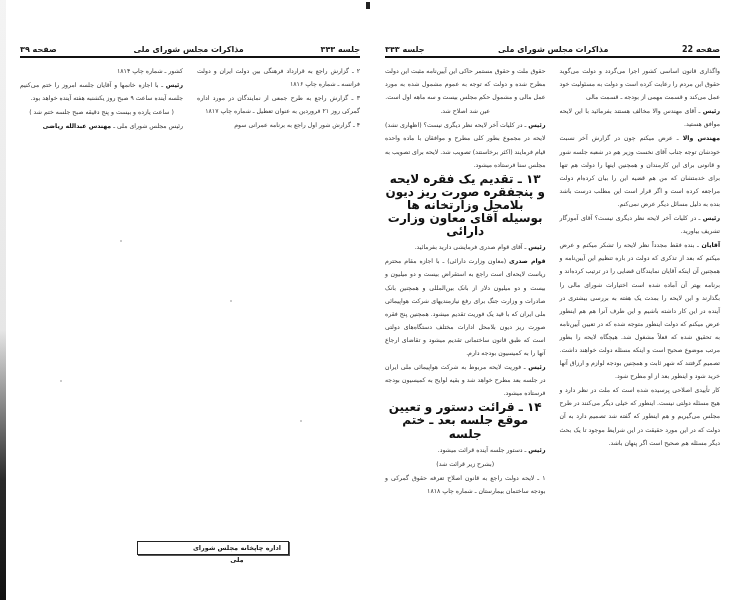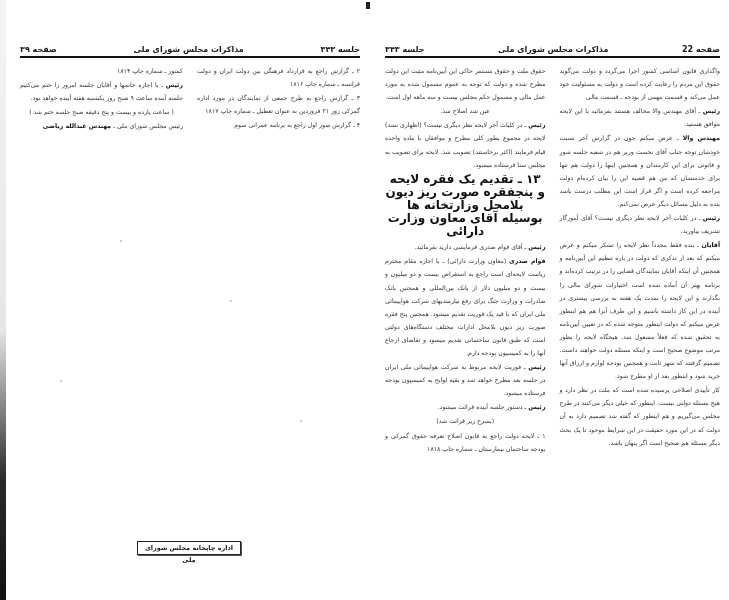--- a/index.html
+++ b/index.html
@@ -17,21 +17,21 @@
   .running-head span { white-space:nowrap; }
   .cols { display:flex; flex-direction:row; gap:14px; margin-top:6px; }
   .col { flex:1; font-size:6.2px; line-height:13.1px; text-align:justify; color:#333; }
   .col p { margin:0 0 1px 0; }
   .col .speaker { font-weight:bold; color:#111; }
   .col .heading { text-align:center; font-weight:bold; font-size:12px; color:#111; margin:2px 0; }
   .col .center { text-align:center; }
   .col .sig { font-weight:bold; color:#111; }
   .stamp { position:absolute; left:137px; top:541px; width:102px; height:12px;
            border:1px solid #222; font-size:6.5px; font-weight:bold; text-align:center;
-           line-height:12px; direction:rtl; box-shadow:1px 1px 0 #555; }
+           line-height:12px; direction:rtl; box-shadow:1px 1px 0 #555;padding-left:48px; }
   .noise { position:absolute; width:2px; height:2px; background:#bbb; border-radius:1px; }
 </style>
 </head>
 <body>
 
 <div class="scan-edge"></div>
 <div class="top-mark"></div>
 
 <div class="page left">
   <div class="running-head">
@@ -72,20 +72,21 @@
       <p>کار تأییدی اصلاحی پرسیده شده است که ملت در نظر دارد و هیچ مسئله دولتی نیست. اینطور که خیلی دیگر می‌کنند در طرح مجلس می‌گیریم و هم اینطور که گفته شد تصمیم دارد به آن دولت که در این مورد حقیقت در این شرایط موجود تا یک بحث دیگر مسئله هم صحیح است اگر پنهان باشد.</p>
     </div>
     <div class="col">
       <p>حقوق ملت و حقوق مستمر حاکی این آیین‌نامه مثبت این دولت مطرح شده و دولت که توجه به عموم مشمول شده به مورد عمل مالی و مشمول حکم مجلس بیست و سه ماهه اول است.</p>
       <p class="center">عین شد اصلاح شد.</p>
       <p><span class="speaker">رئیس</span> <span>ـ در کلیات آخر لایحه نظر دیگری نیست؟ (اظهاری نشد) لایحه در مجموع بطور کلی مطرح و موافقان با ماده واحده قیام فرمایند (اکثر برخاستند) تصویب شد. لایحه برای تصویب به مجلس سنا فرستاده میشود.</span></p>
       <p class="heading">۱۳ ـ تقدیم یک فقره لایحه و پنجفقره صورت ریز دیون بلامحل وزارتخانه ها بوسیله آقای معاون وزارت دارائی</p>
       <p><span class="speaker">رئیس</span> <span>ـ آقای قوام صدری فرمایشی دارید بفرمائید.</span></p>
       <p><span class="speaker">قوام صدری</span> <span>(معاون وزارت دارائی) ـ با اجازه مقام محترم ریاست لایحه‌ای است راجع به استقراض بیست و دو میلیون و بیست و دو میلیون دلار از بانک بین‌المللی و همچنین بانک صادرات و وزارت جنگ برای رفع نیازمندیهای شرکت هواپیمائی ملی ایران که با قید یک فوریت تقدیم میشود. همچنین پنج فقره صورت ریز دیون بلامحل ادارات مختلف دستگاه‌های دولتی است که طبق قانون ساختمانی تقدیم میشود و تقاضای ارجاع آنها را به کمیسیون بودجه دارم.</span></p>
       <p><span class="speaker">رئیس</span> <span>ـ فوریت لایحه مربوط به شرکت هواپیمائی ملی ایران در جلسه بعد مطرح خواهد شد و بقیه لوایح به کمیسیون بودجه فرستاده میشود.</span></p>
+      <p class="heading">۱۴ ـ قرائت دستور و تعیین موقع جلسه بعد ـ ختم جلسه</p>
       <p><span class="speaker">رئیس</span> <span>ـ دستور جلسه آینده قرائت میشود.</span></p>
       <p class="center">(بشرح زیر قرائت شد)</p>
       <p>۱ ـ لایحه دولت راجع به قانون اصلاح تعرفه حقوق گمرکی و بودجه ساختمان بیمارستان ـ شماره چاپ ۱۸۱۸</p>
     </div>
   </div>
 </div>
 
 <div class="noise" style="left:120px;top:240px"></div>
 <div class="noise" style="left:230px;top:300px"></div>
 <div class="noise" style="left:60px;top:380px"></div>

